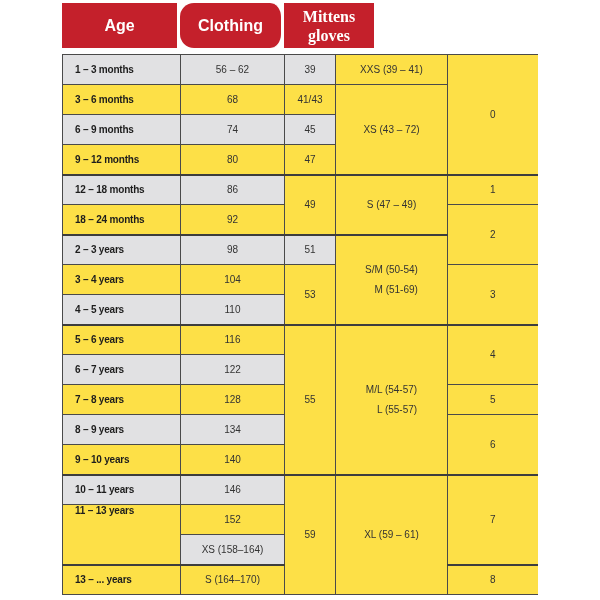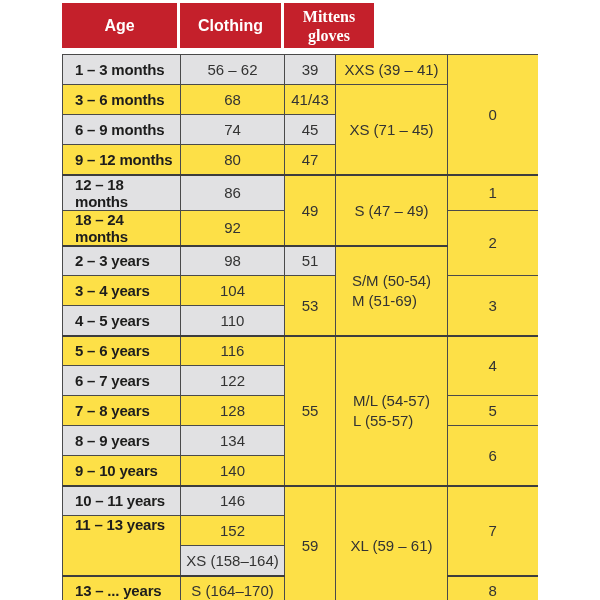--- a/index.html
+++ b/index.html
@@ -14,40 +14,40 @@
   
   .hdr{
     display:flex;width:452px;height:45px;
   }
   .hdr-cell{
     background:#c4202b;color:#fff;font-weight:bold;font-size:16px;
     display:flex;align-items:center;justify-content:center;text-align:center;
     line-height:19px;box-sizing:border-box;
   }
   .hdr-cell:not(:last-child){border-right:3px solid #ffffff;}
-  .c0{width:118px;} .c1{width:104px;} .c2{width:51px;} .c3{width:112px;} .c4{width:90px;font-family:Liberation Serif, serif;}
+  .c0{width:118px;} .c1{width:104px;border-radius:14px;} .c2{width:51px;} .c3{width:112px;} .c4{width:90px;font-family:Liberation Serif, serif;}
   
   table.size{
     border-collapse:collapse;table-layout:fixed;width:475px;margin-top:6px;
   }
   table.size td{
     border:1px solid #4a4a4a;height:30px;padding:0;
-    font-size:15px;color:#333;text-align:center;vertical-align:middle;
+    font-size:10px;color:#333;text-align:center;vertical-align:middle;
     overflow:hidden;box-sizing:border-box;
   }
   table.size td.colage{
     text-align:left;padding-left:12px;font-weight:bold;color:#1d1d1d;
     letter-spacing:-0.2px;
   }
   table.size td.gray{background:#e1e1e3;}
   table.size td.light{background:#fde047;}
   table.size tr.gs td{border-top:2px solid #3d3d3d;}
   table.size td.lastcol{border-right:0;}
   table.size td.vtop{vertical-align:top;}
-  .lines{display:inline-block;text-align:left;line-height:20px;}
+  .lines{display:inline-block;text-align:right;line-height:20px;}
   .lines span{display:block;}
 </style>
 </head>
 <body>
 
 <div class="chart-wrap">
 
   <div class="hdr">
     <div class="hdr-cell c0">Age</div>
     <div class="hdr-cell c1">Clothing</div>
@@ -67,21 +67,21 @@
           <td class="colage gray">1 – 3 months</td>
           <td class="gray">56 – 62</td>
           <td class="gray">39</td>
           <td class="light">XXS (39 – 41)</td>
           <td rowspan="4" class="light lastcol">0</td>
         </tr>
         <tr>
           <td class="colage light">3 – 6 months</td>
           <td class="light">68</td>
           <td class="light">41/43</td>
-          <td rowspan="3" class="light">XS (71 – 45)</td>
+          <td rowspan="3" class="light">XS (43 – 72)</td>
         </tr>
         <tr>
           <td class="colage gray">6 – 9 months</td>
           <td class="gray">74</td>
           <td class="gray">45</td>
         </tr>
         <tr>
           <td class="colage light">9 – 12 months</td>
           <td class="light">80</td>
           <td class="light">47</td>

